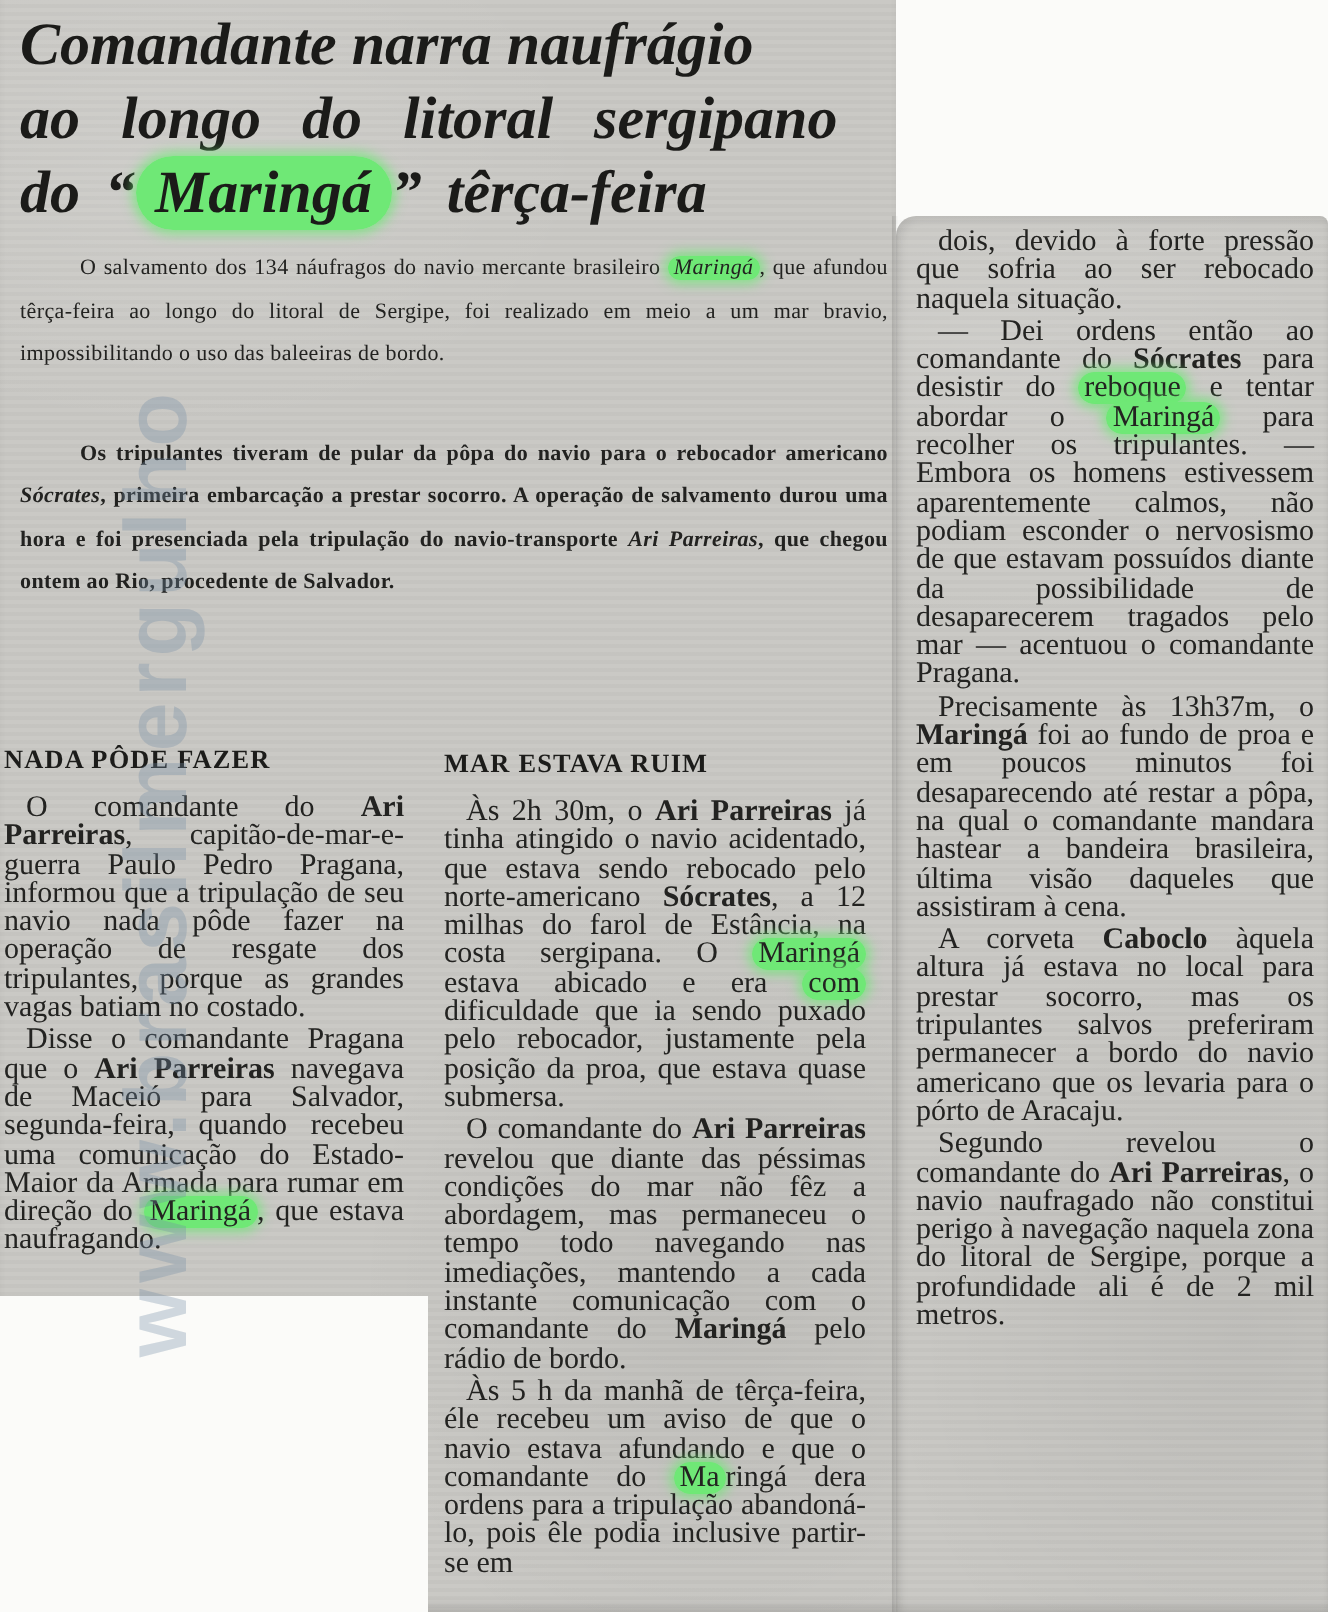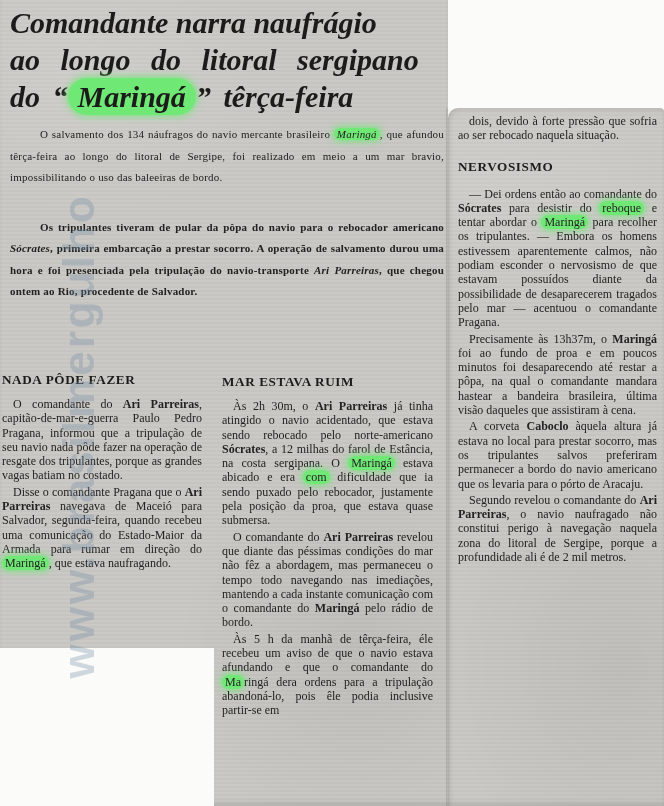--- a/index.html
+++ b/index.html
@@ -70,21 +70,21 @@
   .column{position:absolute;z-index:2;}
   .col-left{left:2px;top:372px;width:200px;font-family:Liberation Serif, serif;}
   .col-mid{left:222px;top:374px;width:211px;}
   .col-right{left:458px;top:114px;width:199px;}
   .col-heading{
     font-size:13.2px;font-weight:bold;letter-spacing:0.6px;
     margin:0 0 9px 0;color:#1c1c1a;
   }
   .col-right .col-heading{margin:16px 0 12px 0;}
   .col-para{
-    margin:0 0 2px 0;font-size:12px;line-height:14.3px;
+    margin:0 0 2px 0;font-size:15px;line-height:14.3px;
     text-align:justify;text-indent:11px;color:#232321;
   }
 
   
   .seg-b{font-weight:bold;}
   .seg-i{font-style:italic;}
   .seg-hl{
     background:var(--hl);
     border-radius:10px;padding:0 3px;
     box-shadow:0 0 6px 2px rgba(111,232,118,0.75);
@@ -128,21 +128,20 @@
       <p class="col-para"><span>Disse o comandante Pragana que o </span><span class="seg-b">Ari Parreiras</span><span> navegava de Maceió para Salvador, segunda-feira, quando recebeu uma comunicação do Estado-Maior da Armada para rumar em direção do </span><span class="seg-hl">Maringá</span><span>, que estava naufragando.</span></p>
     </div>
   <div class="column col-mid">
       <div class="col-heading">MAR ESTAVA RUIM</div>
       <p class="col-para"><span>Às 2h 30m, o </span><span class="seg-b">Ari Parreiras</span><span> já tinha atingido o navio acidentado, que estava sendo rebocado pelo norte-americano </span><span class="seg-b">Sócrates</span><span>, a 12 milhas do farol de Estância, na costa sergipana. O </span><span class="seg-hl">Maringá</span><span> estava abicado e era </span><span class="seg-hl">com</span><span> dificuldade que ia sendo puxado pelo rebocador, justamente pela posição da proa, que estava quase submersa.</span></p>
       <p class="col-para"><span>O comandante do </span><span class="seg-b">Ari Parreiras</span><span> revelou que diante das péssimas condições do mar não fêz a abordagem, mas permaneceu o tempo todo navegando nas imediações, mantendo a cada instante comunicação com o comandante do </span><span class="seg-b">Maringá</span><span> pelo rádio de bordo.</span></p>
       <p class="col-para"><span>Às 5 h da manhã de têrça-feira, éle recebeu um aviso de que o navio estava afundando e que o comandante do </span><span class="seg-hl">Ma</span><span>ringá dera ordens para a tripulação abandoná-lo, pois êle podia inclusive partir-se em</span></p>
     </div>
   <div class="column col-right">
       <p class="col-para"><span>dois, devido à forte pressão que sofria ao ser rebocado naquela situação.</span></p>
-      <div class="col-heading">NERVOSISMO</div>
       <p class="col-para"><span>— Dei ordens então ao comandante do </span><span class="seg-b">Sócrates</span><span> para desistir do </span><span class="seg-hl">reboque</span><span> e tentar abordar o </span><span class="seg-hl">Maringá</span><span> para recolher os tripulantes. — Embora os homens estivessem aparentemente calmos, não podiam esconder o nervosismo de que estavam possuídos diante da possibilidade de desaparecerem tragados pelo mar — acentuou o comandante Pragana.</span></p>
       <p class="col-para"><span>Precisamente às 13h37m, o </span><span class="seg-b">Maringá</span><span> foi ao fundo de proa e em poucos minutos foi desaparecendo até restar a pôpa, na qual o comandante mandara hastear a bandeira brasileira, última visão daqueles que assistiram à cena.</span></p>
       <p class="col-para"><span>A corveta </span><span class="seg-b">Caboclo</span><span> àquela altura já estava no local para prestar socorro, mas os tripulantes salvos preferiram permanecer a bordo do navio americano que os levaria para o pórto de Aracaju.</span></p>
       <p class="col-para"><span>Segundo revelou o comandante do </span><span class="seg-b">Ari Parreiras</span><span>, o navio naufragado não constitui perigo à navegação naquela zona do litoral de Sergipe, porque a profundidade ali é de 2 mil metros.</span></p>
     </div>
 
   <div class="watermark">www.brasilmergulho</div>
 
 </div>
 

